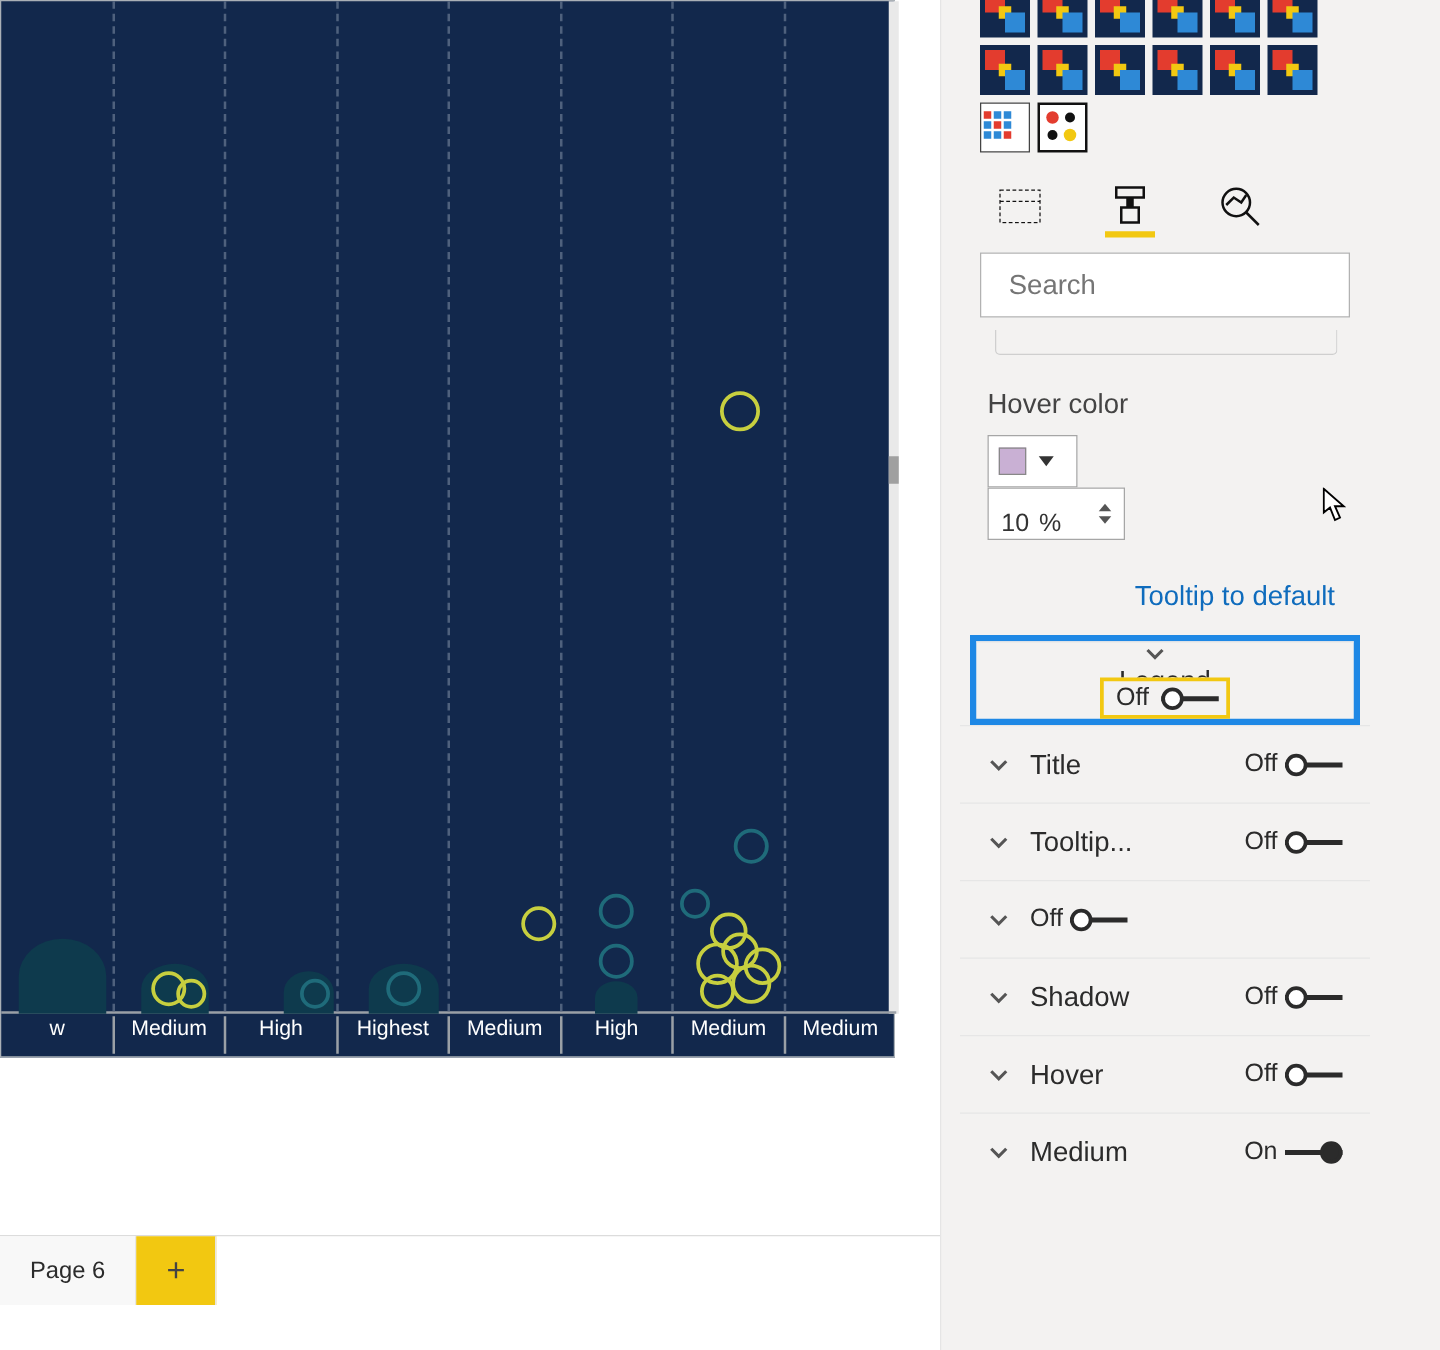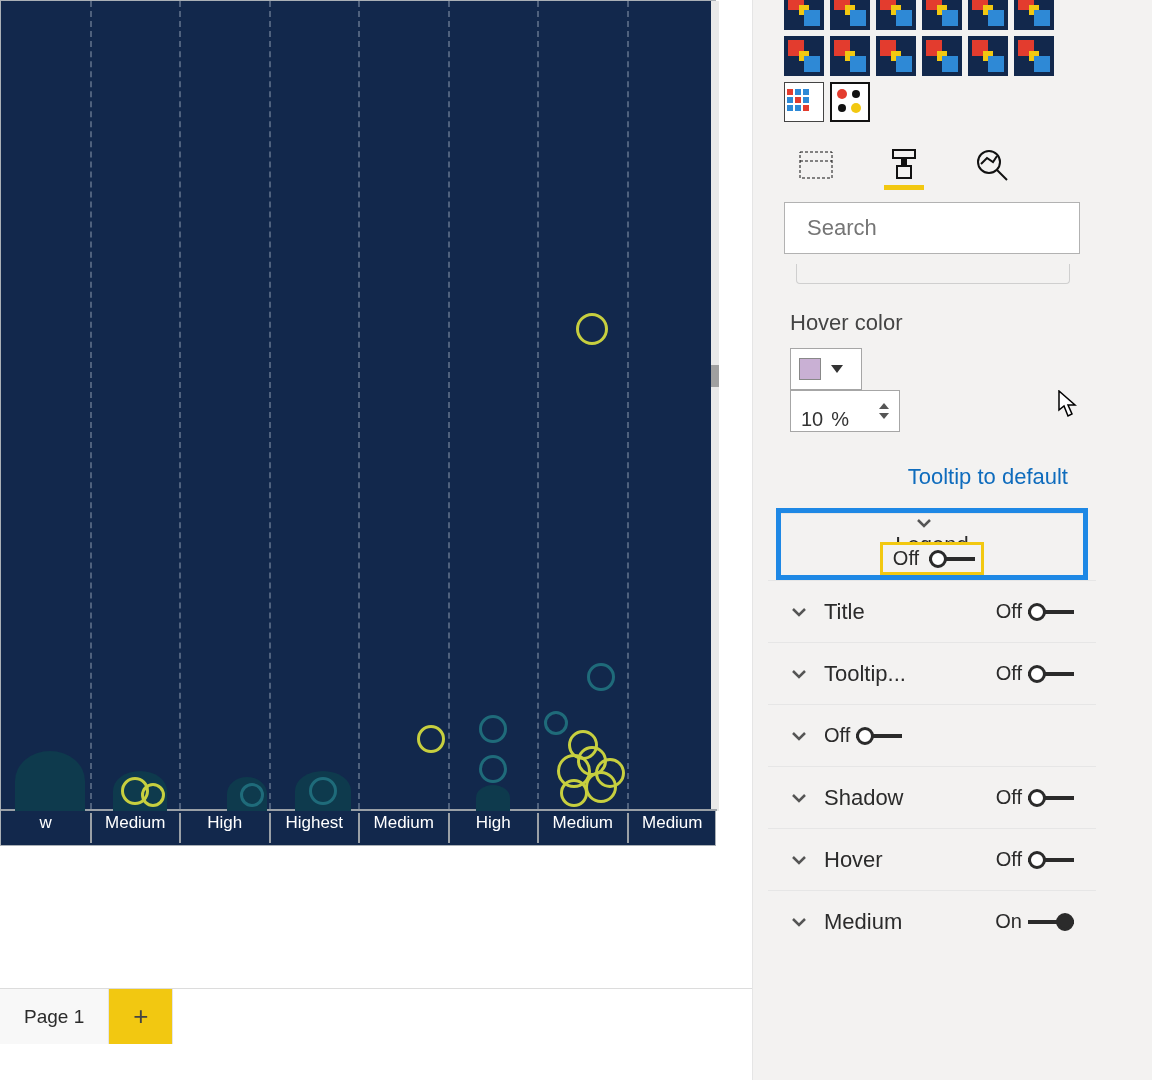--- a/index.html
+++ b/index.html
@@ -273,21 +273,21 @@
       <div class="bubble" style="left: 140.15px; top: 782px; width: 24px; height: 24px; border-color: rgb(199, 207, 63);"></div>
       <div class="bubble" style="left: 585.65px; top: 662px; width: 28px; height: 28px; border-color: rgb(31, 107, 122);"></div>
       <div class="bubble" style="left: 478.25px; top: 714px; width: 28px; height: 28px; border-color: rgb(31, 107, 122);"></div>
       <div class="bubble" style="left: 478.25px; top: 754px; width: 28px; height: 28px; border-color: rgb(31, 107, 122);"></div>
       <div class="bubble" style="left: 542.9px; top: 710px; width: 24px; height: 24px; border-color: rgb(31, 107, 122);"></div>
       <div class="bubble" style="left: 238.6px; top: 782px; width: 24px; height: 24px; border-color: rgb(31, 107, 122);"></div>
       <div class="bubble" style="left: 308.2px; top: 776px; width: 28px; height: 28px; border-color: rgb(31, 107, 122);"></div>
     </div>
 
   <div class="page-tabs">
-    <div class="page-tab">Page 1</div>
+    <div class="page-tab">Page 6</div>
     <div class="add-page">+</div>
   </div>
 </div>
 
 <div class="side-panel">
 
   <div class="viz-row" style="margin-top:-10px">
     <div class="viz-tile">
         <span class="inner"></span>
       </div>

